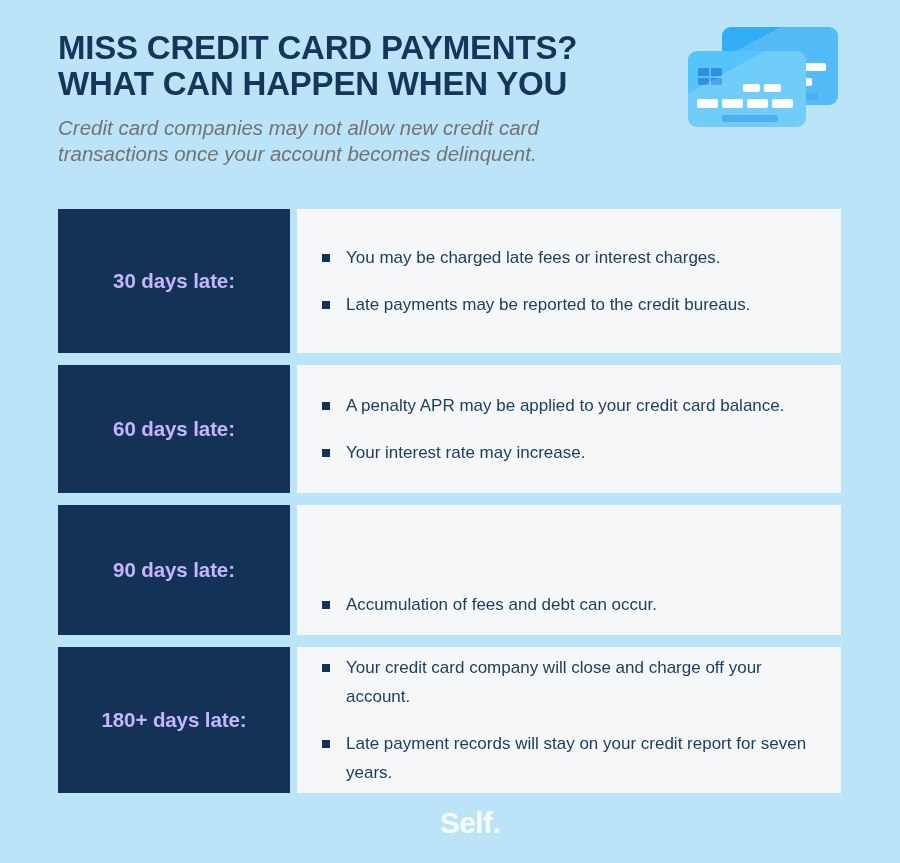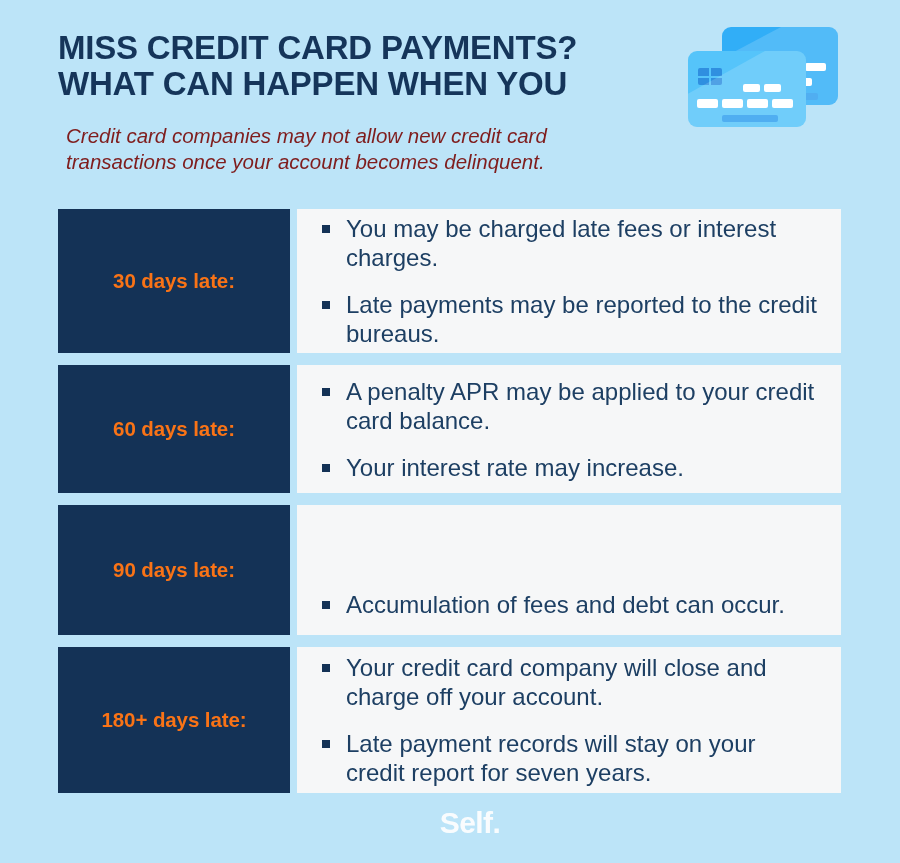--- a/index.html
+++ b/index.html
@@ -37,25 +37,25 @@
     line-height: 36px;
     font-weight: bold;
     letter-spacing: -0.2px;
     margin: 0;
     width: 640px;
     text-transform: uppercase;
   }
   .title .line { display: block; }
 
   .subtitle {
-    color: #7f1d1d;
+    color: #737373;
     font-size: 20.5px;
     line-height: 26px;
     font-style: italic;
-    margin: 8px;
+    margin: 0;
     padding-top: 13px;
     width: 680px;
   }
   .subtitle .line { display: block; }
 
   
   .cards-art {
     position: absolute;
     left: 688px;
     top: 27px;
@@ -146,21 +146,21 @@
     display: flex;
     align-items: stretch;
     margin-bottom: 12px;
   }
   .row:last-child { margin-bottom: 0; }
 
   .row-label {
     width: 232px;
     flex: 0 0 232px;
     background: #143256;
-    color: #f97316;
+    color: #c4b5fd;
     font-size: 20.5px;
     font-weight: bold;
     display: flex;
     align-items: center;
     justify-content: center;
     text-align: center;
     letter-spacing: -0.1px;
   }
 
   .row-spacer {
@@ -180,21 +180,21 @@
   .bullets {
     margin: 0;
     padding: 0;
     list-style: none;
     width: 100%;
   }
   .bullets li {
     position: relative;
     padding-left: 27px;
     color: #1d3f63;
-    font-size: 24px;
+    font-size: 17px;
     line-height: 29px;
   }
   .bullets li + li { margin-top: 18px; }
   .bullets li::before {
     content: "";
     position: absolute;
     left: 3px;
     top: 11px;
     width: 8px;
     height: 8px;

